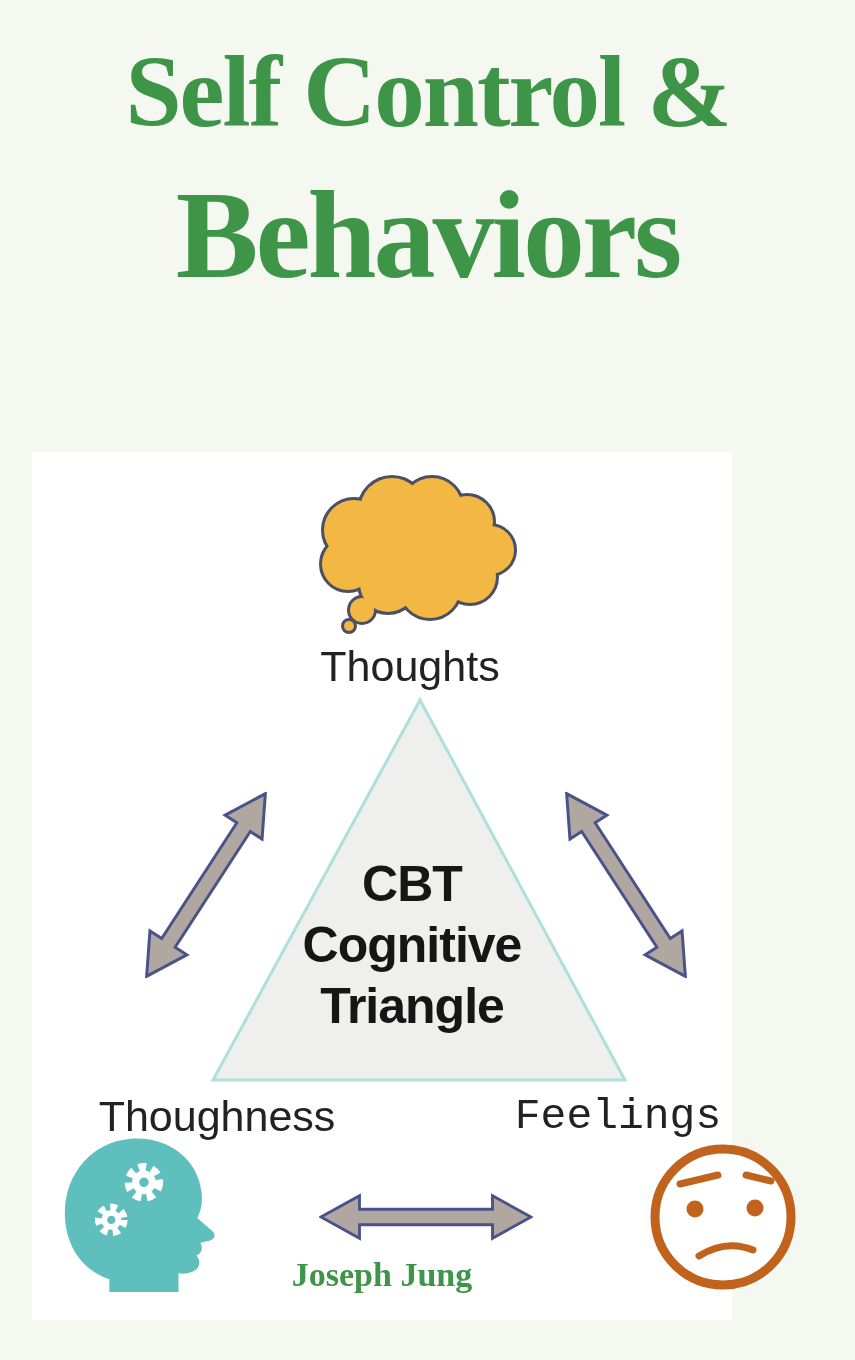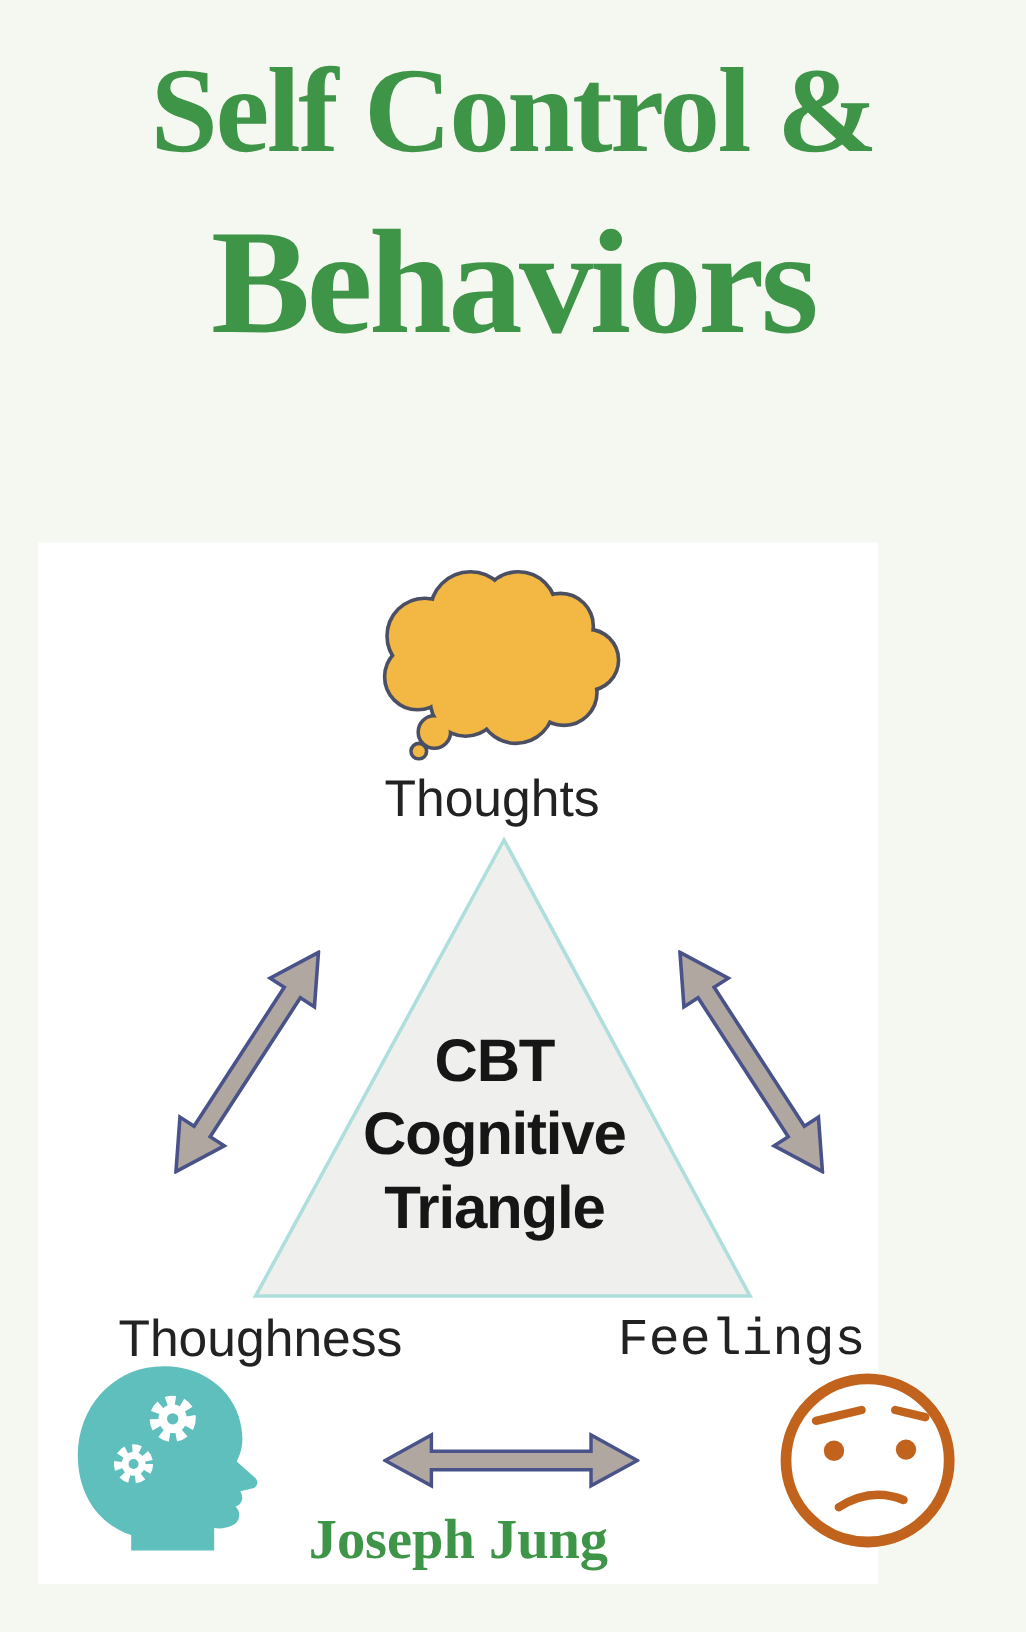--- a/index.html
+++ b/index.html
@@ -40,21 +40,21 @@
     position:absolute;left:380px;top:402px;
     transform:translateX(-50%);
     text-align:center;
     font-size:50px;font-weight:bold;color:#161616;
     line-height:61px;letter-spacing:-1px;
   }
   .author{
     position:absolute;left:0;right:0;top:804px;
     text-align:center;
     font-family:"Liberation Serif",serif;
-    font-weight:bold;font-size:47px;color:#3e9447;
+    font-weight:bold;font-size:34px;color:#3e9447;
   }
 
   .arrow-wrap{position:absolute;width:0;height:0;}
   .arrow-wrap svg{position:absolute;left:0;top:0;transform:translate(-50%,-50%);}
   .arrow-left svg{transform:translate(-50%,-50%) rotate(-57deg);}
   .arrow-right svg{transform:translate(-50%,-50%) rotate(57deg);}
 </style>
 </head>
 <body>
 

